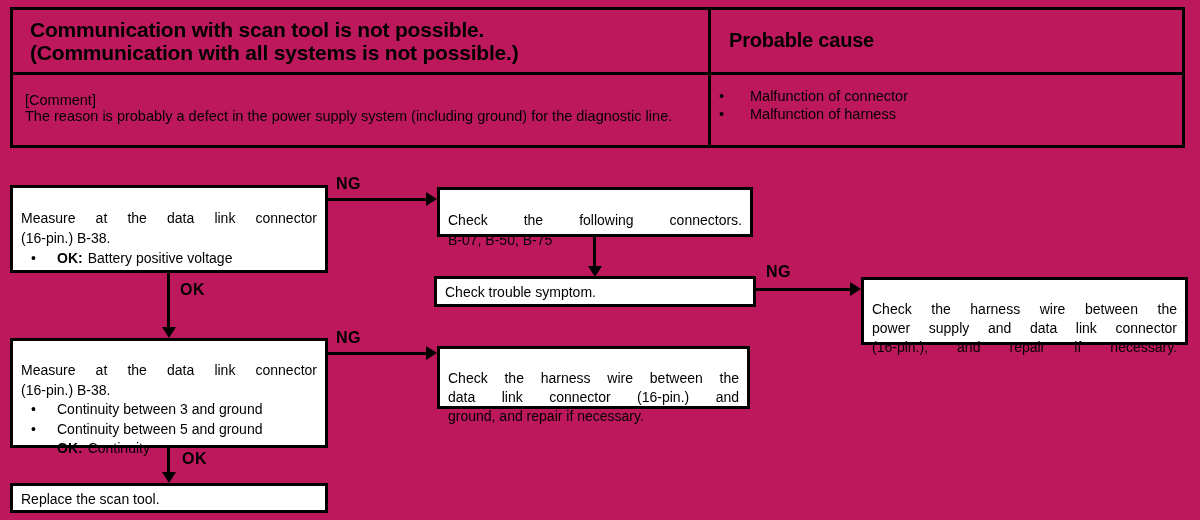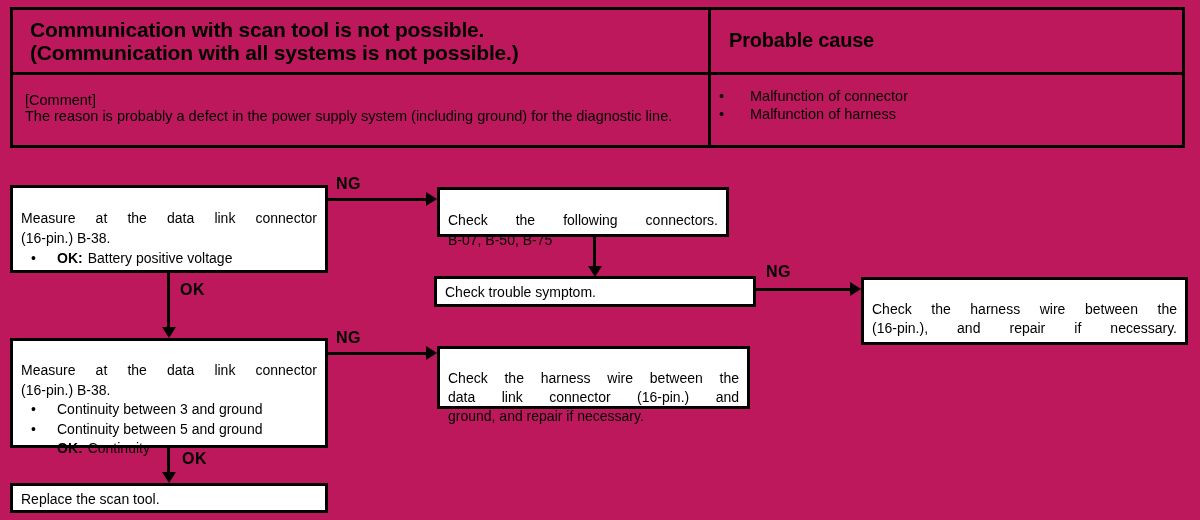--- a/index.html
+++ b/index.html
@@ -46,21 +46,21 @@
     position: absolute; border: 3px solid #000; background: #fff;
     font-size: 14px; line-height: 20px; padding: 20px 8px;
   }
   .jl { text-align: justify; text-align-last: justify; }
   .blt-row { position: relative; padding-left: 36px; }
   .blt { position: absolute; left: 10px; top: 0; }
   .ok-row { padding-left: 36px; }
   .ok-prefix { font-weight: bold; margin-right: 5px; }
 
   #box-measure-voltage   { left: 10px;  top: 185px; width: 318px; height: 88px; }
-  #box-check-connectors  { left: 437px; top: 187px; width: 292px; height: 50px; }
+  #box-check-connectors  { left: 437px; top: 187px; width: 316px; height: 50px; }
   #box-check-symptom     { left: 434px; top: 276px; width: 322px; height: 31px; padding: 2px 8px; line-height: 22px; }
   #box-harness-power     { left: 861px; top: 277px; width: 327px; height: 68px; line-height: 19px; }
   #box-measure-continuity{ left: 10px;  top: 338px; width: 318px; height: 110px; line-height: 19.5px; }
   #box-harness-ground    { left: 437px; top: 346px; width: 313px; height: 63px; line-height: 19px; }
   #box-replace-tool      { left: 10px;  top: 483px; width: 318px; height: 30px; padding: 3px 8px; }
 
   .fc-label { position: absolute; font-size: 16px; font-weight: bold; letter-spacing: 0.5px; }
   #label-ng1 { left: 336px; top: 175px; }
   #label-ok1 { left: 180px; top: 281px; }
   #label-ng2 { left: 766px; top: 263px; }
@@ -137,20 +137,21 @@
     <div class="jl">Check the following connectors.</div>
     <div>B-07, B-50, B-75</div>
   </div>
 
   <div class="fc-box" id="box-check-symptom">
     <div>Check trouble symptom.</div>
   </div>
 
   <div class="fc-box" id="box-harness-power">
     <div class="jl">Check the harness wire between the</div>
+    <div class="jl">power supply and data link connector</div>
     <div class="jl">(16-pin.), and repair if necessary.</div>
   </div>
 
   <div class="fc-box" id="box-measure-continuity">
     <div class="jl">Measure at the data link connector</div>
     <div>(16-pin.) B-38.</div>
     <div class="blt-row">
       <span class="blt">•</span>
       <span>Continuity between 3 and ground</span>
     </div>

